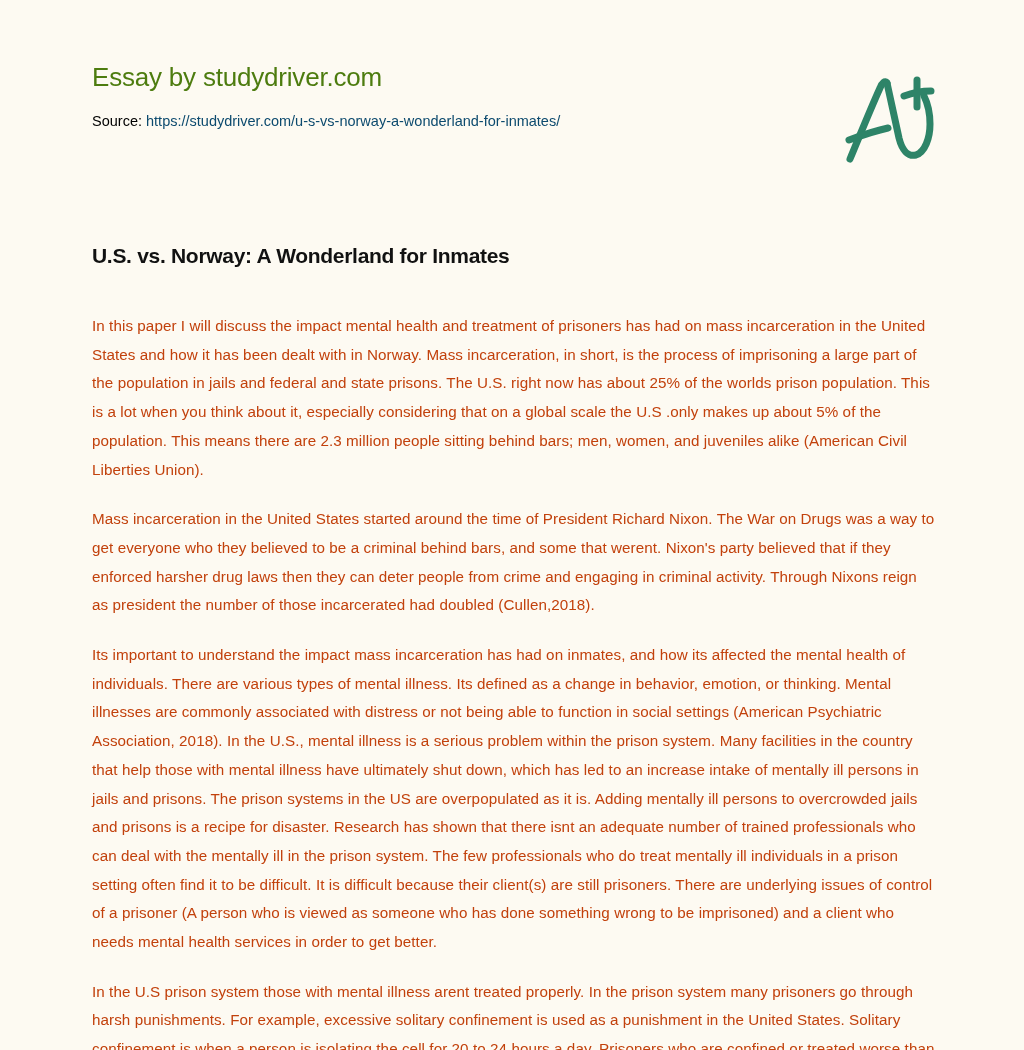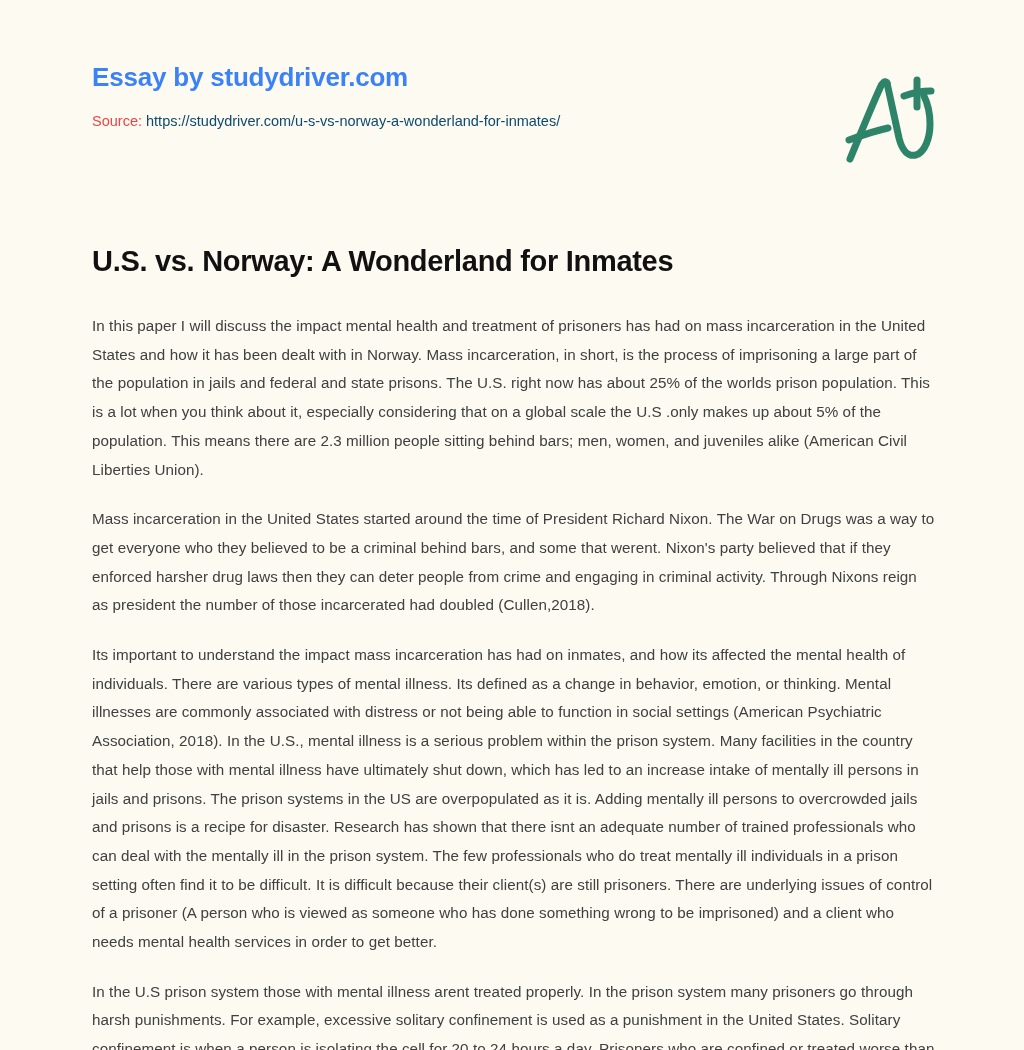--- a/index.html
+++ b/index.html
@@ -27,37 +27,37 @@
   
   .header {
     position: relative;
     padding: 62px 88px 0 92px;
     height: 200px;
     box-sizing: border-box;
   }
 
   .byline {
     font-size: 26px;
-    font-weight: bold;
-    color: #3b82f6;
+    font-weight: normal;
+    color: #4d7c0f;
     letter-spacing: -0.2px;
     line-height: 1.2;
     margin: 0;
   }
 
   .source-line {
     margin-top: 19px;
     font-size: 14.5px;
     color: #8a8580;
     line-height: 1.3;
     white-space: nowrap;
   }
 
   .source-label {
-    color: #ef4444;
+    color: #000000;
   }
 
   .source-url {
     color: #0c4a6e;
     text-decoration: none;
   }
 
   
   .logo {
     position: absolute;
@@ -69,21 +69,21 @@
   .logo svg {
     display: block;
     width: 120px;
     height: 120px;
   }
 
   
   .title {
     margin: 0;
     padding: 0 92px;
-    font-size: 29px;
+    font-size: 21px;
     font-weight: bold;
     color: #111111;
     letter-spacing: -0.3px;
     line-height: 1.25;
     position: absolute;
     top: 243px;
     left: 0;
     right: 0;
   }
 
@@ -94,21 +94,21 @@
     left: 0;
     right: 0;
     padding: 0 88px 0 92px;
     box-sizing: border-box;
   }
 
   .body-copy p {
     margin: 0 0 21px 0;
     font-size: 15.2px;
     line-height: 28.7px;
-    color: #404040;
+    color: #c2410c;
     text-align: left;
     letter-spacing: 0.005em;
   }
   .body-copy p:last-child {
     margin-bottom: 0;
   }
 </style>
 </head>
 <body>
 

